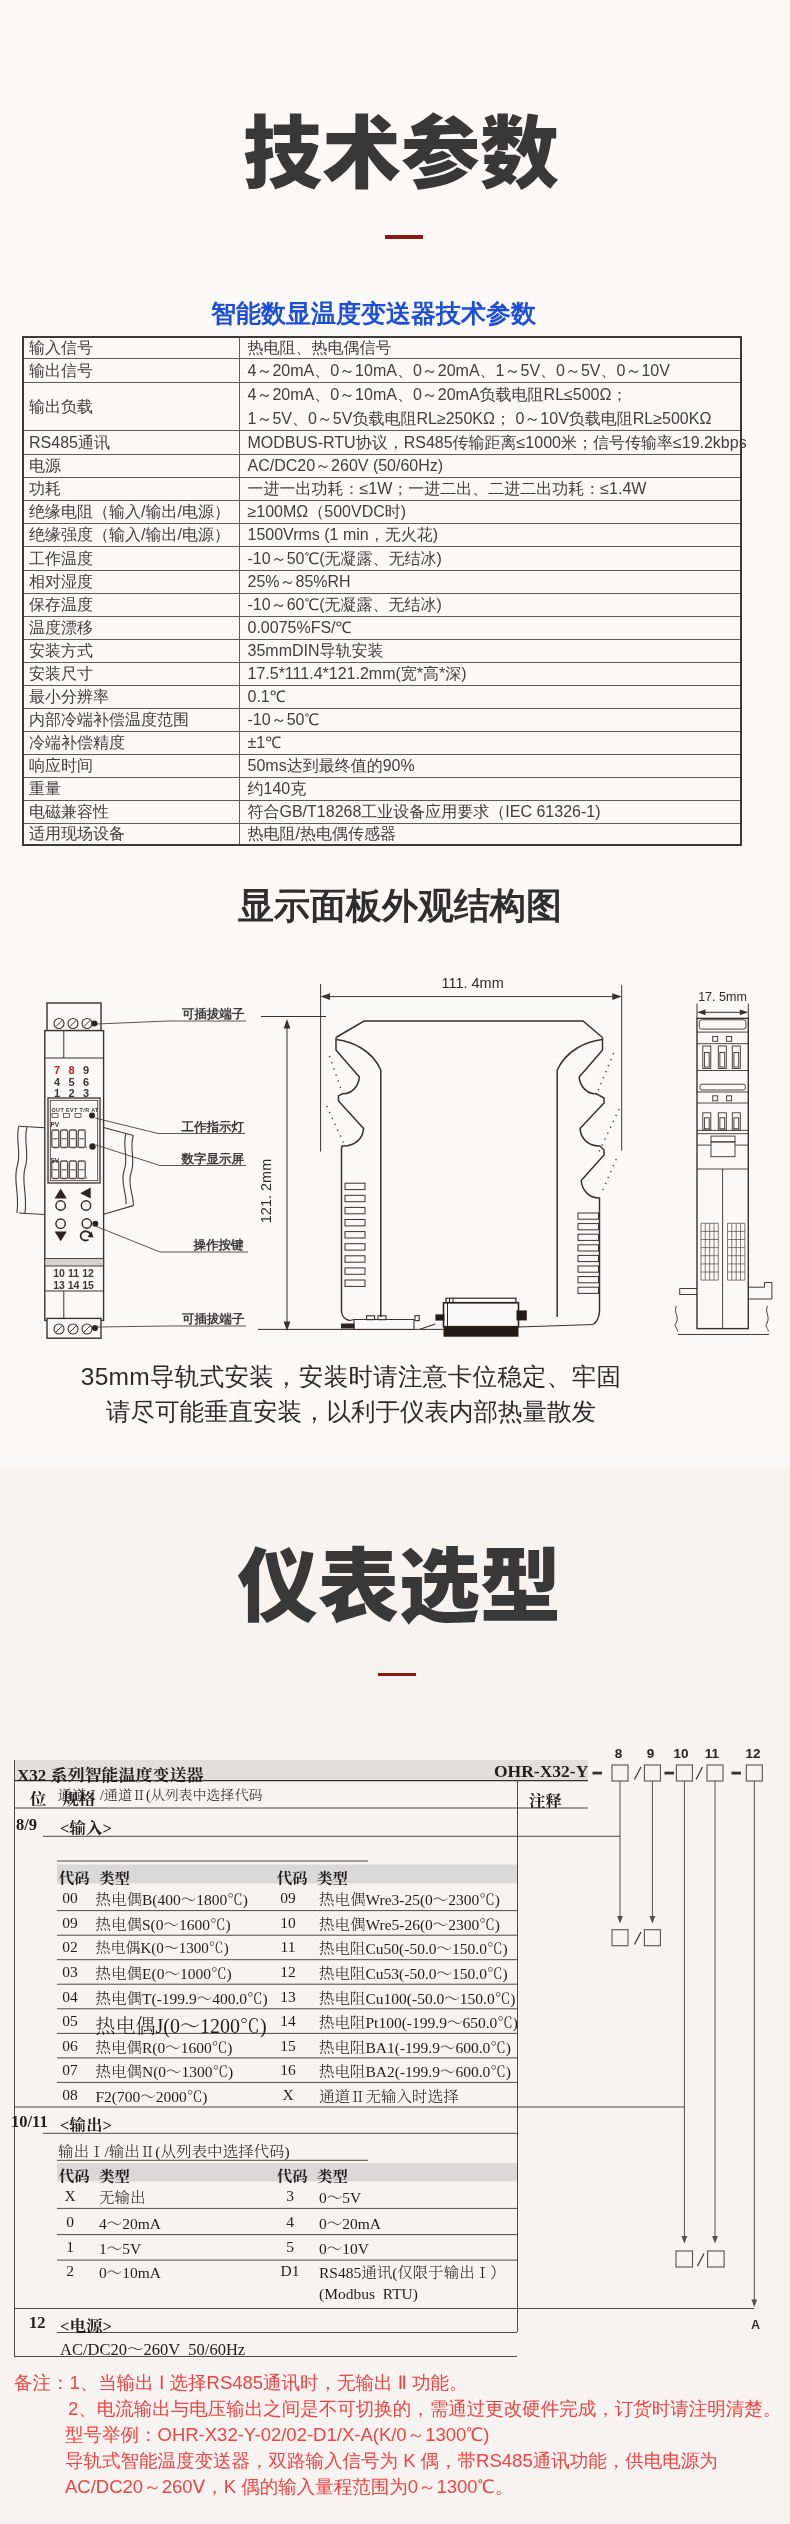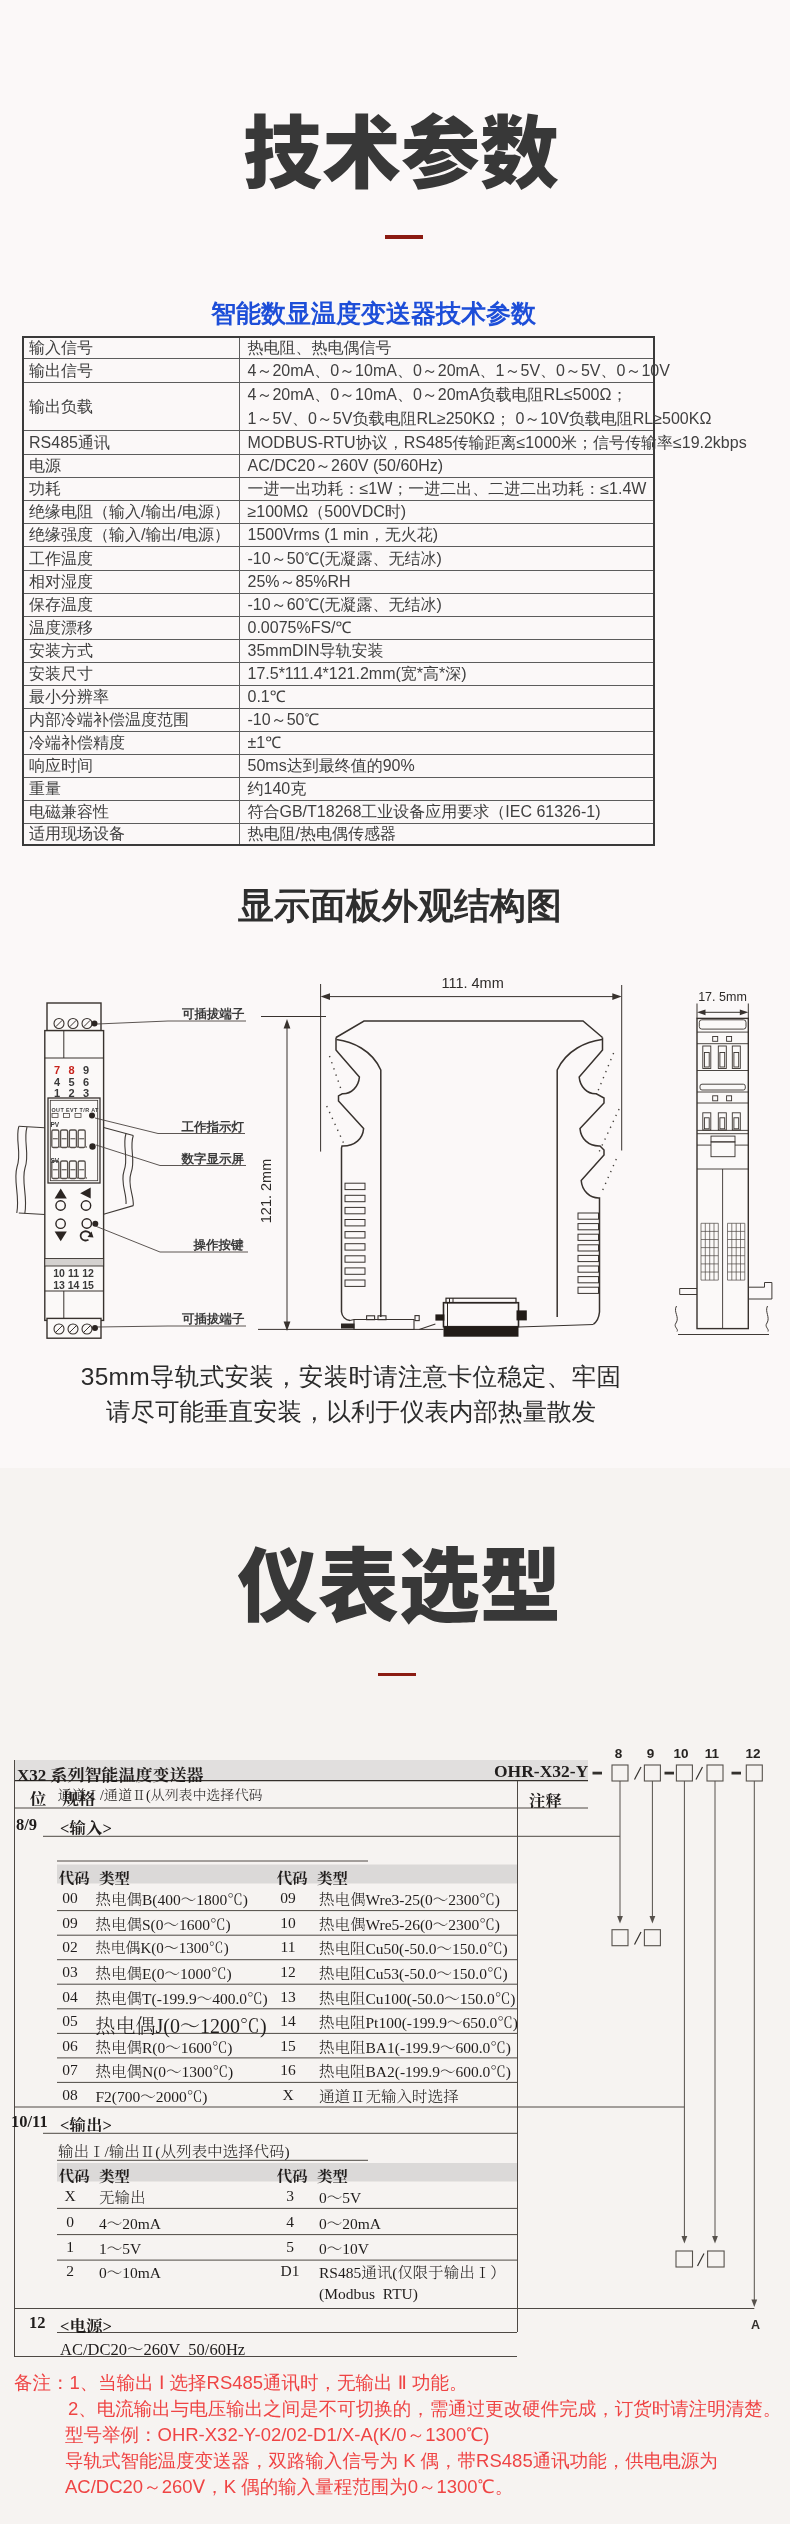--- a/index.html
+++ b/index.html
@@ -13,21 +13,21 @@
 #ptable td.v{padding-left:8px;}
 .serif{font-family:"Liberation Serif","Noto Serif SC",serif;color:#201d1c;font-weight:300;}
 </style></head>
 <body>
 <div class="abs" style="left:0;top:1468px;width:790px;height:1056px;background:#f6f3f1;"></div>
 
 <div class="abs bigtitle" style="left:243px;top:115px;font-size:79px;">技术参数</div>
 <div class="abs dash" style="left:385px;top:235px;width:38px;height:3.5px;"></div>
 <div class="abs" style="left:211px;top:297px;font-size:25px;font-weight:bold;color:#1d4ed8;">智能数显温度变送器技术参数</div>
 
-<table id="ptable" class="abs" style="left:22px;top:336px;width:633px;border:2px solid #3a3a3a;">
+<table id="ptable" class="abs" style="left:22px;top:336px;width:720px;border:2px solid #3a3a3a;">
 <colgroup>
       <col style="width:216px">
       <col>
     </colgroup>
 <tbody>
       <tr style="line-height:20px">
         <td>输入信号</td>
         <td class="v">热电阻、热电偶信号</td>
       </tr>
 <tr style="line-height:23px">

